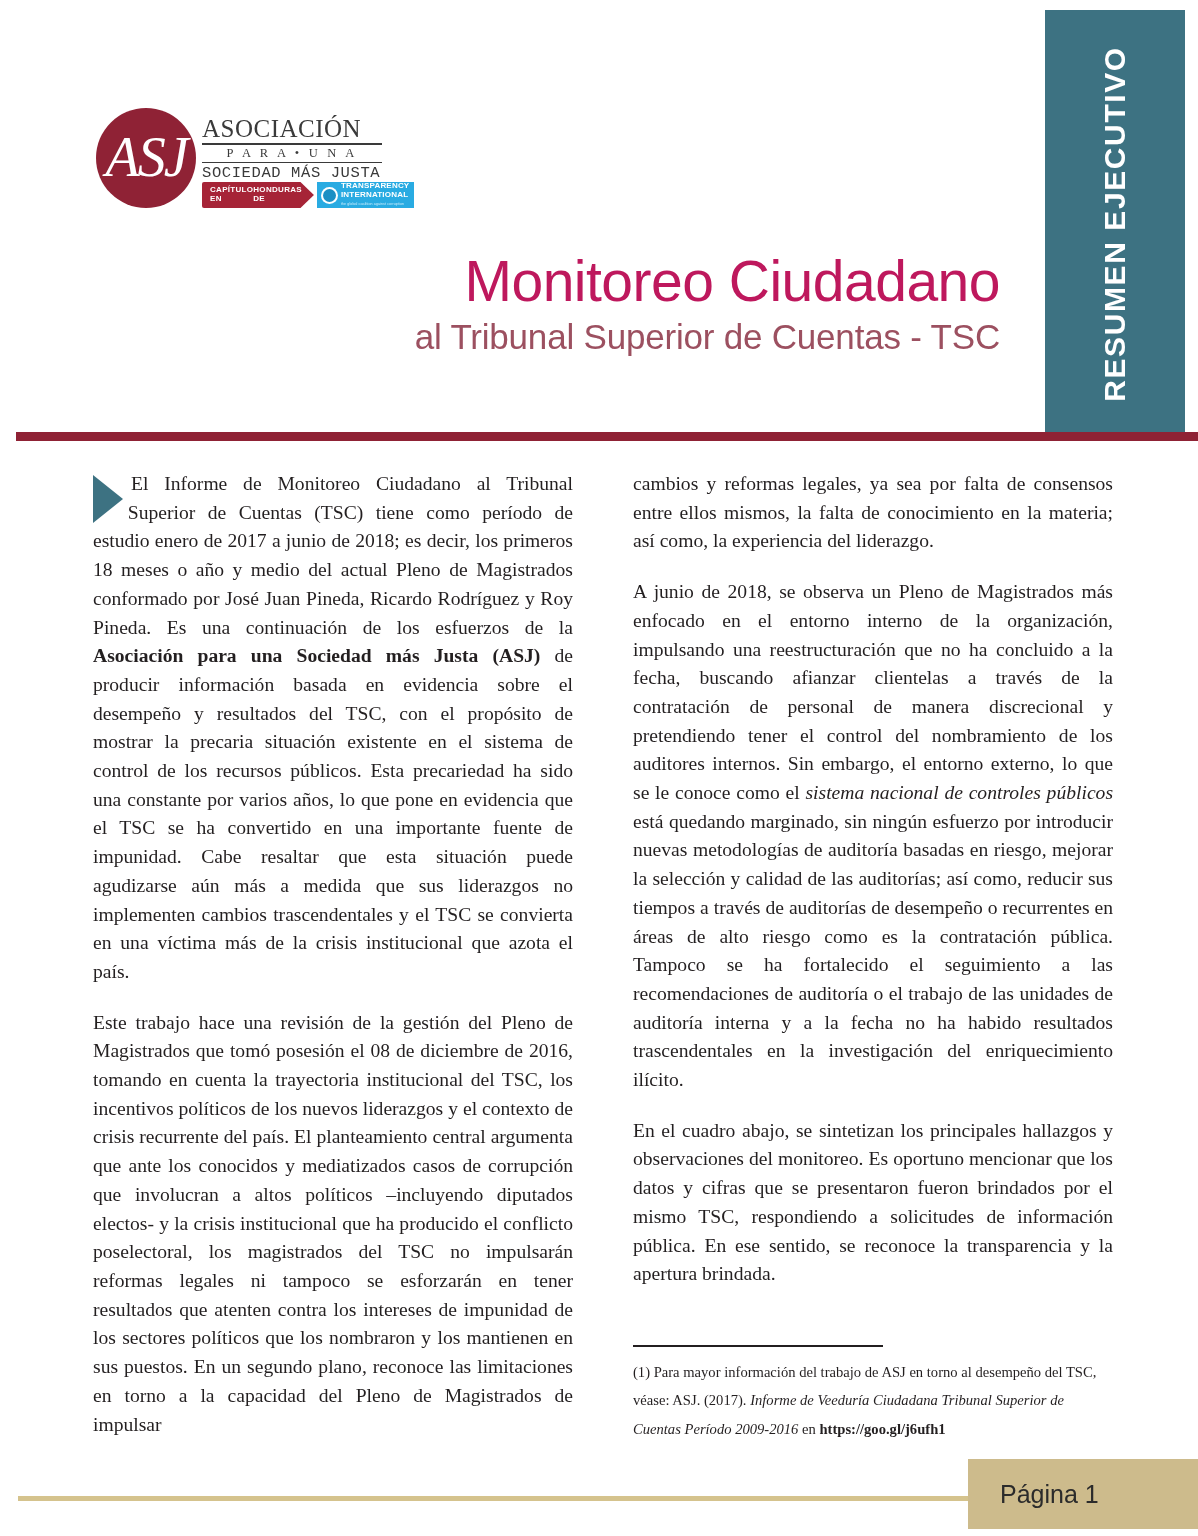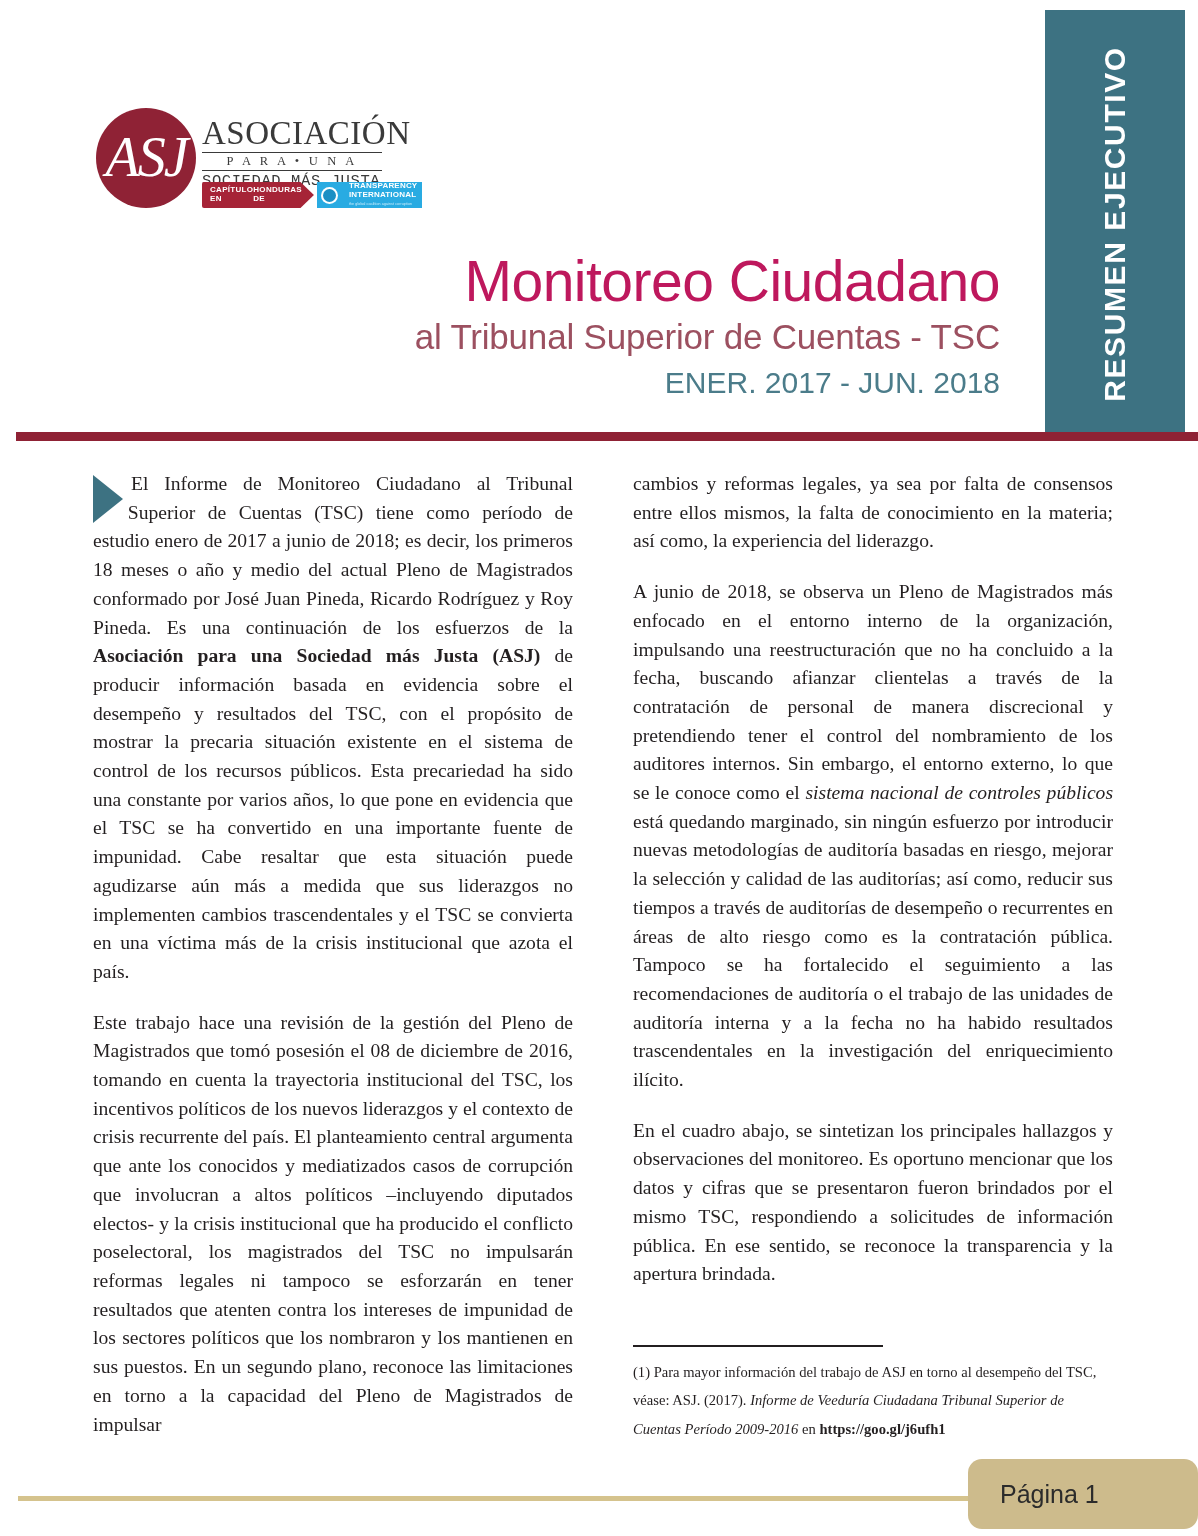--- a/index.html
+++ b/index.html
@@ -73,21 +73,21 @@
     line-height: 1;
   }
   .logo-words {
     position: absolute;
     left: 106px;
     top: 8px;
     width: 180px;
   }
   .logo-line1 {
     font-family: "Liberation Serif", serif;
-    font-size: 33px;
+    font-size: 25px;
     letter-spacing: 0.5px;
     color: #3a3a3a;
     line-height: 1.05;
   }
   .logo-rule {
     height: 1.5px;
     background: #3a3a3a;
     margin: 1px 0 2px 0;
   }
   .logo-line2 {
@@ -125,21 +125,21 @@
     display: flex;
     flex-direction: row;
     justify-content: center;
     border-radius: 2px 0 0 2px;
     clip-path: polygon(0 0, 88% 0, 100% 50%, 88% 100%, 0 100%);
   }
   .badge-ti {
     background: #29abe2;
     display: flex;
     align-items: center;
-    gap: 11px;
+    gap: 3px;
     padding: 2px 5px 2px 4px;
     margin-left: 3px;
   }
   .badge-ti-globe {
     width: 17px; height: 17px;
     border-radius: 50%;
     background: #ffffff;
     position: relative;
     flex: none;
   }
@@ -279,21 +279,20 @@
     position: absolute;
     left: 968px;
     top: 1459px;
     width: 230px;
     height: 70px;
     background: #cdbb8c;
     display: flex;
     align-items: center;
     padding-left: 32px;
     box-sizing: border-box;
-    border-radius: 14px;
   }
   .page-badge-label {
     font-family: "Liberation Sans", sans-serif;
     font-size: 25px;
     color: #2b2b2b;
   }
 
   b { font-weight: bold; }
   i { font-style: italic; }
 </style>
@@ -329,21 +328,20 @@
             <span class="badge-ti-sub">the global coalition against corruption</span>
           </span>
         </div>
       </div>
     </div>
   </div>
 
   <div class="title-block">
     <div class="title-main">Monitoreo Ciudadano</div>
     <div class="title-sub">al Tribunal Superior de Cuentas - TSC</div>
-    <div class="title-dates">ENER. 2017 - JUN. 2018</div>
   </div>
 
   <div class="header-rule"></div>
 </div>
 
 <div class="content">
 
   <div class="col col-left">
     <p class="dropcap-para">
       <span class="triangle-marker"></span><span>El Informe de Monitoreo Ciudadano al Tribunal Superior de Cuentas (TSC) tiene como período de estudio enero de 2017 a junio de 2018; es decir, los primeros 18 meses o año y medio del actual Pleno de Magistrados conformado por José Juan Pineda, Ricardo Rodríguez y Roy Pineda. Es una continuación de los esfuerzos de la </span><b>Asociación para una Sociedad más Justa (ASJ)</b><span> de producir información basada en evidencia sobre el desempeño y resultados del TSC, con el propósito de mostrar la precaria situación existente en el sistema de control de los recursos públicos. Esta precariedad ha sido una constante por varios años, lo que pone en evidencia que el TSC se ha convertido en una importante fuente de impunidad. Cabe resaltar que esta situación puede agudizarse aún más a medida que sus liderazgos no implementen cambios trascendentales y el TSC se convierta en una víctima más de la crisis institucional que azota el país.</span>

